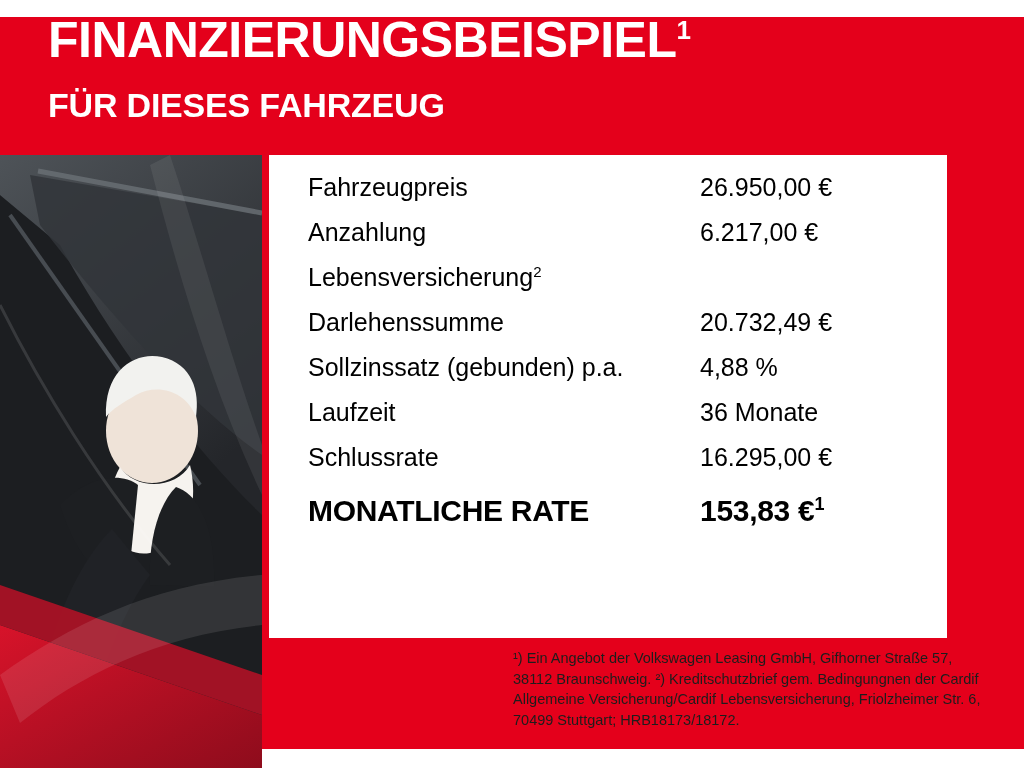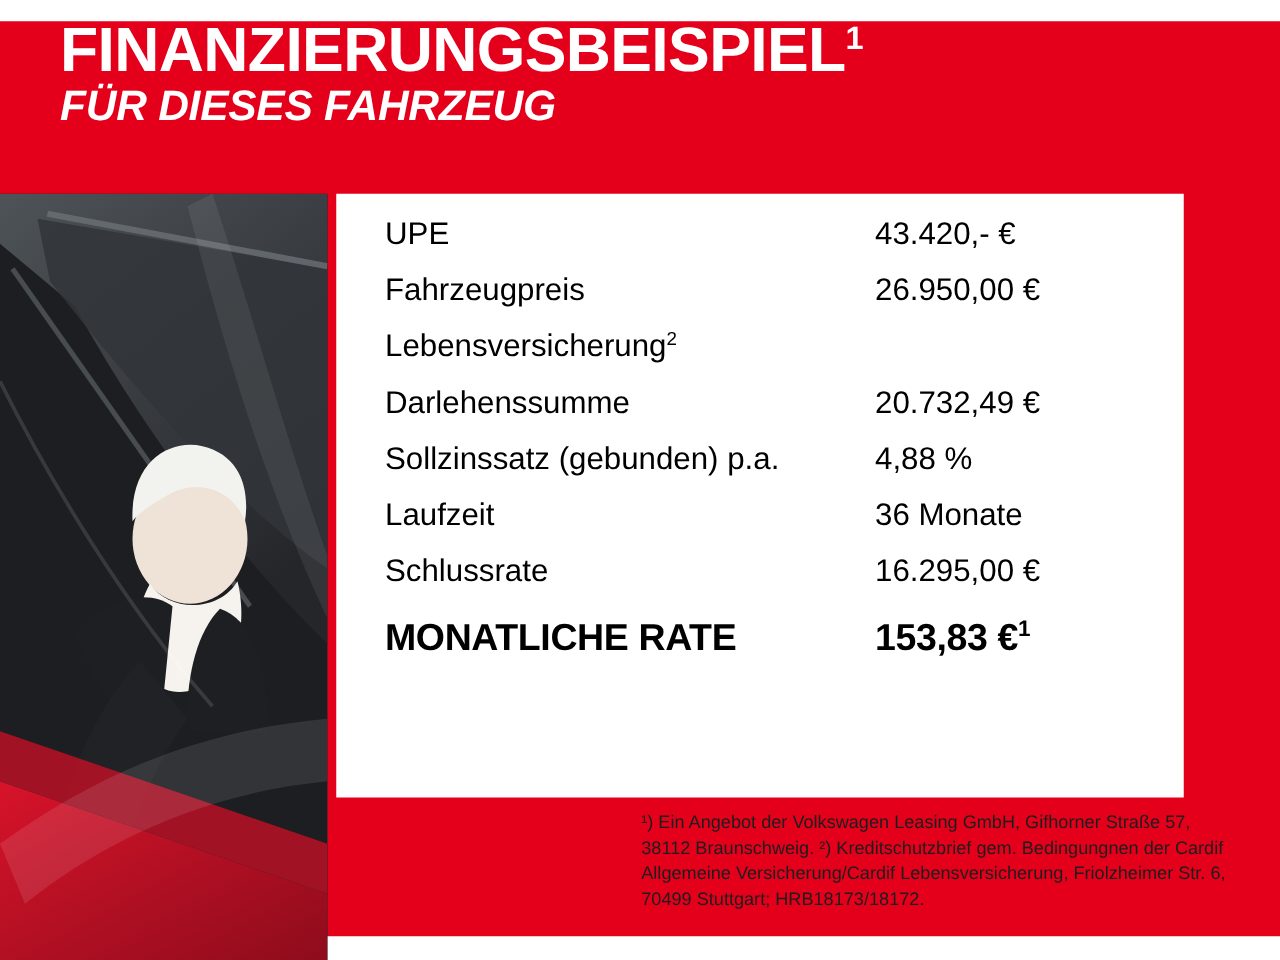--- a/index.html
+++ b/index.html
@@ -47,23 +47,22 @@
     font-size: 26px;
     vertical-align: super;
     line-height: 0;
   }
   .headline-2 {
     font-size: 34px;
     font-weight: bold;
     color: #ffffff;
     letter-spacing: -0.2px;
     line-height: 1.1;
-    margin-top: 0;
-    white-space: nowrap;
-    font-style: italic;
+    margin-top: 20px;
+    white-space: nowrap;
   }
 
   
   .photo {
     position: absolute;
     left: 0;
     top: 155px;
     width: 262px;
     height: 613px;
     overflow: hidden;
@@ -186,30 +185,30 @@
 
       <path d="M0,520 C70,470 150,430 262,420 L262,470 C160,480 80,520 20,568 Z" fill="#ffffff" opacity="0.10"></path>
       <path d="M170,0 C200,90 230,200 262,290 L262,340 C210,230 176,110 150,10 Z" fill="#ffffff" opacity="0.07"></path>
       <path d="M0,150 C40,230 100,330 170,410" stroke="#ffffff" stroke-width="3" opacity="0.12" fill="none"></path>
     </svg>
   </div>
 
   <div class="card">
     <div class="rows">
 
-      <div class="row">
-        <div class="label">UPE</div>
-        <div class="value">43.420,- €</div>
-      </div>
 
       <div class="row">
         <div class="label">Fahrzeugpreis</div>
         <div class="value">26.950,00 €</div>
       </div>
 
+      <div class="row">
+        <div class="label">Anzahlung</div>
+        <div class="value">6.217,00 €</div>
+      </div>
 
       <div class="row">
         <div class="label"><span>Lebensversicherung</span><sup>2</sup></div>
         <div class="value"></div>
       </div>
 
       <div class="row">
         <div class="label">Darlehenssumme</div>
         <div class="value">20.732,49 €</div>
       </div>

